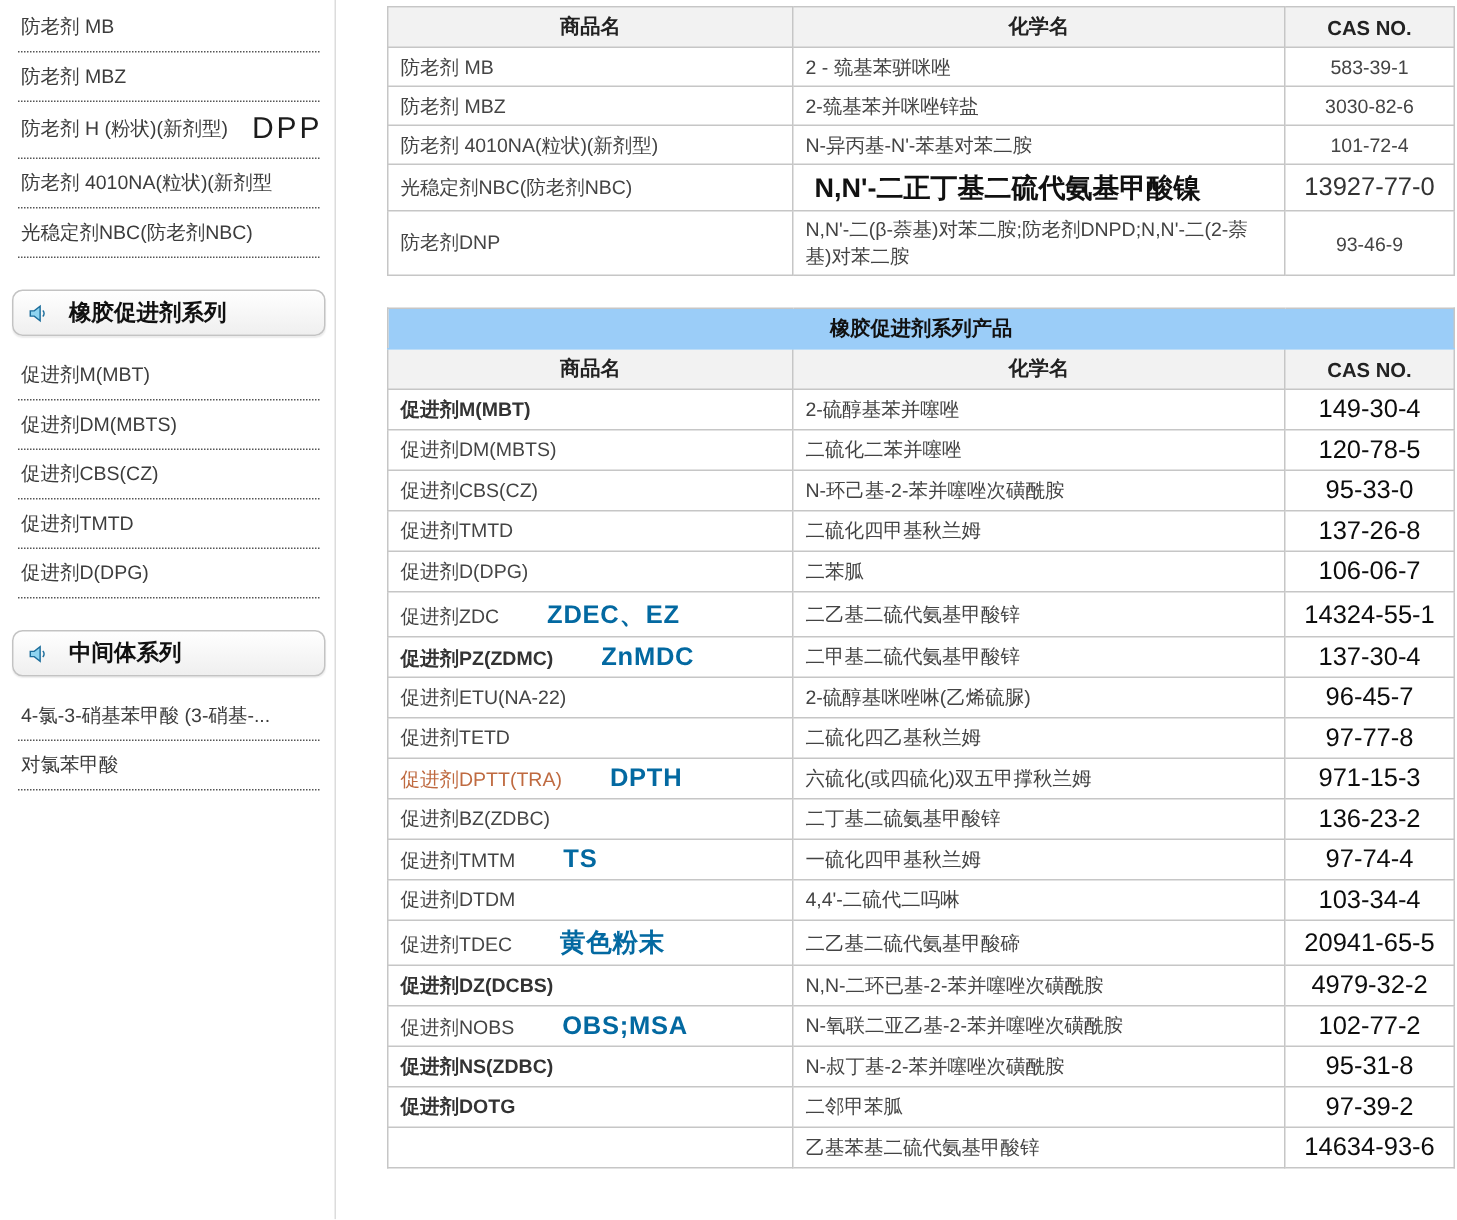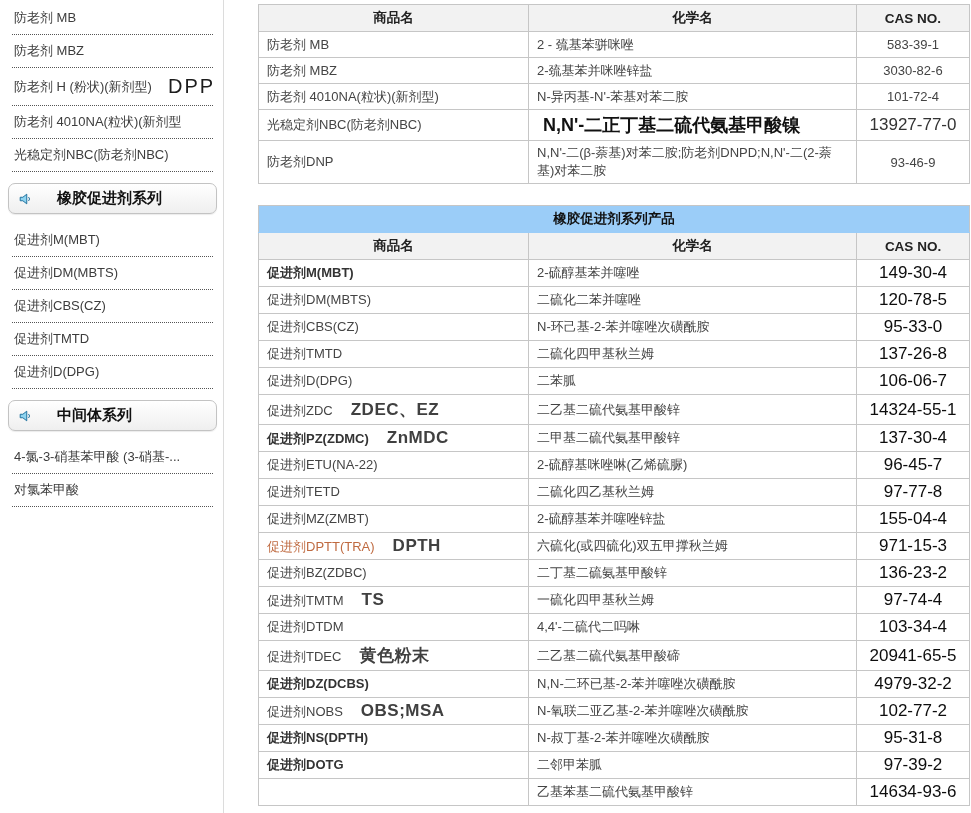--- a/index.html
+++ b/index.html
@@ -5,39 +5,39 @@
   * { box-sizing: border-box; margin: 0; padding: 0; }
   html,body { background:#fff; }
   body { font-family: "Liberation Sans", sans-serif; }
   .page { position:relative; width:971px; height:813px; overflow:hidden; background:#fff; }
 
   
   .sidebar { position:absolute; left:0; top:0; width:224px; height:100%; border-right:1px solid #dcdcdc; padding-top:2px; }
   .sb-item { margin:0 10px 0 12px; padding:7px 2px 7px 2px; border-bottom:1px dotted #555; font-size:13px; color:#3c3c3c; cursor:pointer; white-space:nowrap; overflow:hidden; }
   .sb-item .sb-link { color:#3c3c3c; }
   .sb-note { font-size:20px; color:#1c1c1c; margin-left:16px; letter-spacing:2px; vertical-align:-2px; }
-  .sb-header { margin:11px 6px 10px 8px; border:1px solid #c3c3c3; border-radius:7px; background:linear-gradient(#ffffff,#efefef); padding:5px 9px; display:flex; align-items:center; gap:25px; font-size:15px; font-weight:bold; color:#111; box-shadow:0 1px 1px rgba(0,0,0,0.08); cursor:pointer; }
+  .sb-header { margin:21px 6px 10px 8px; border:1px solid #c3c3c3; border-radius:7px; background:linear-gradient(#ffffff,#efefef); padding:5px 9px; display:flex; align-items:center; gap:14px; font-size:15px; font-weight:bold; color:#111; box-shadow:0 1px 1px rgba(0,0,0,0.08); cursor:pointer; }
   .spk { display:inline-flex; width:14px; height:14px; }
 
   
   .main { position:absolute; left:258px; top:4px; width:711px; }
   table { width:711px; border-collapse:collapse; table-layout:fixed; font-size:13px; color:#444; }
   col.c1 { width:270px; } col.c2 { width:328px; } col.c3 { width:113px; }
   td, th { border:1px solid #c6c6c6; padding:3px 8px; vertical-align:middle; }
   table { border:1px solid #a9a9a9;padding-left:13px; }
   thead th { background:#f2f2f2; font-weight:bold; color:#222; font-size:13.5px; height:27px; text-align:center; }
   .title-bar th { background:#9bcdf8; color:#111; font-size:13.5px; height:27px; border-bottom:1px solid #9bcdf8; }
   #table1 { margin-bottom:21px; }
   td.c-name { text-align:left; white-space:nowrap; overflow:hidden; }
   td.c-chem { text-align:left; }
   td.c-cas { text-align:center; }
   tr { height:26px; }
   .pname.b { font-weight:bold; color:#333; }
   .pname.orange { color:#bf6a40; }
-  .note { font-weight:bold; font-size:17px; color:#404040; margin-left:18px; letter-spacing:0.5px; }
+  .note { font-weight:bold; font-size:17px; color:#0369a1; margin-left:32px; letter-spacing:0.5px; }
   .note-dppd { font-size:20px; font-weight:normal; color:#1c1c1c; margin-left:30px; letter-spacing:2px; }
   .chem-big { font-weight:bold; font-size:18px; color:#111; padding-left:14px; }
   .cas-norm { font-size:13px; }
   .cas-big { font-size:17px; color:#333; }
   td.cas-bold { font-size:17px; font-weight:normal; color:#0d0d0d; }
 </style>
 </head>
 <body>
 
 <div class="page">
@@ -177,25 +177,20 @@
             <td class="c-name"><span class="pname">促进剂ETU(NA-22)</span></td>
             <td class="c-chem">2-硫醇基咪唑啉(乙烯硫脲)</td>
             <td class="c-cas cas-bold">96-45-7</td>
           </tr>
           <tr>
             <td class="c-name"><span class="pname">促进剂TETD</span></td>
             <td class="c-chem">二硫化四乙基秋兰姆</td>
             <td class="c-cas cas-bold">97-77-8</td>
           </tr>
           <tr>
-            <td class="c-name"><span class="pname">促进剂MZ(ZMBT)</span></td>
-            <td class="c-chem">2-硫醇基苯并噻唑锌盐</td>
-            <td class="c-cas cas-bold">155-04-4</td>
-          </tr>
-          <tr>
             <td class="c-name"><span class="pname orange">促进剂DPTT(TRA)</span><span class="note">DPTH</span></td>
             <td class="c-chem">六硫化(或四硫化)双五甲撑秋兰姆</td>
             <td class="c-cas cas-bold">971-15-3</td>
           </tr>
           <tr>
             <td class="c-name"><span class="pname">促进剂BZ(ZDBC)</span></td>
             <td class="c-chem">二丁基二硫氨基甲酸锌</td>
             <td class="c-cas cas-bold">136-23-2</td>
           </tr>
           <tr>
@@ -217,21 +212,21 @@
             <td class="c-name"><span class="pname b">促进剂DZ(DCBS)</span></td>
             <td class="c-chem">N,N-二环已基-2-苯并噻唑次磺酰胺</td>
             <td class="c-cas cas-bold">4979-32-2</td>
           </tr>
           <tr>
             <td class="c-name"><span class="pname">促进剂NOBS</span><span class="note">OBS;MSA</span></td>
             <td class="c-chem">N-氧联二亚乙基-2-苯并噻唑次磺酰胺</td>
             <td class="c-cas cas-bold">102-77-2</td>
           </tr>
           <tr>
-            <td class="c-name"><span class="pname b">促进剂NS(DPTH)</span></td>
+            <td class="c-name"><span class="pname b">促进剂NS(ZDBC)</span></td>
             <td class="c-chem">N-叔丁基-2-苯并噻唑次磺酰胺</td>
             <td class="c-cas cas-bold">95-31-8</td>
           </tr>
           <tr>
             <td class="c-name"><span class="pname b">促进剂DOTG</span></td>
             <td class="c-chem">二邻甲苯胍</td>
             <td class="c-cas cas-bold">97-39-2</td>
           </tr>
           <tr>
             <td class="c-name"></td>

